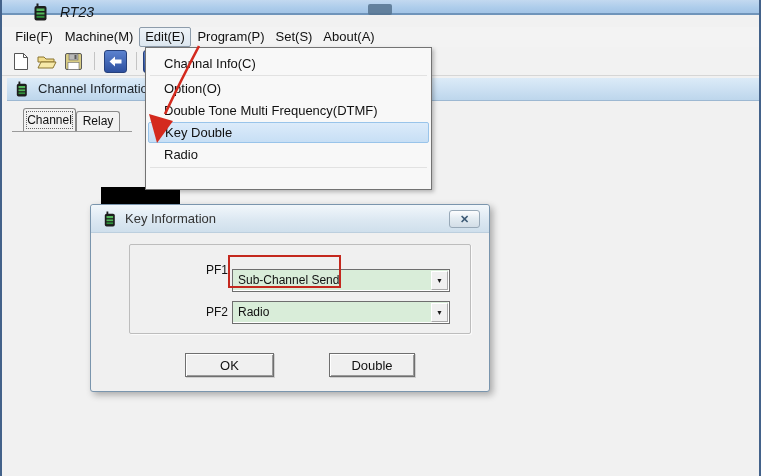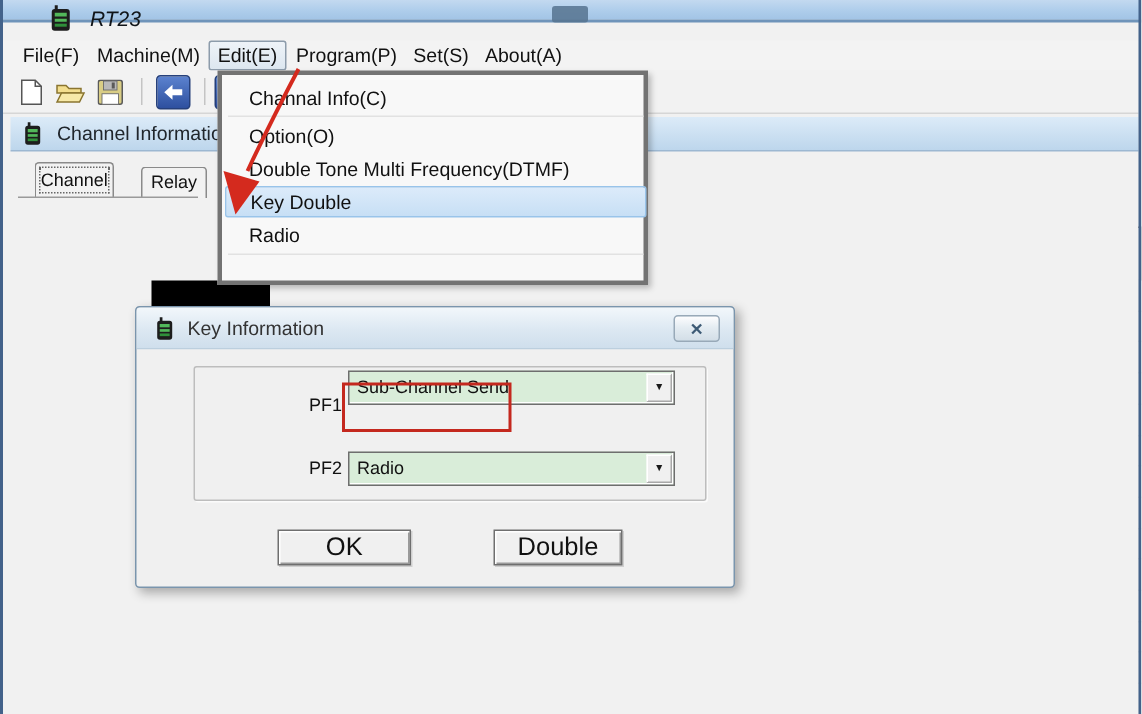--- a/index.html
+++ b/index.html
@@ -51,21 +51,21 @@
      font-size:12px; color:#111; display:flex; align-items:center; justify-content:center; }
 
   
   .grid-area { position:absolute; left:100px; top:186px; width:660px; height:290px; background:#ffffff; border-left:1px solid #3c3c3c; }
   .hline { position:absolute; left:0; width:660px; height:1px; background:#c9c9c9; }
   .vline { position:absolute; top:0; width:1px; height:290px; background:#c9c9c9; }
   .sel-cell { position:absolute; left:101px; top:187px; width:79px; height:20px; background:#000; z-index:5; }
 
   
   .menu-popup { position:absolute; left:145px; top:47px; width:287px; height:143px; background:#f8f8f8;
-     border:3px solid #737373; box-shadow:2px 2px 4px rgba(0,0,0,.25); z-index:50; font-size:13px; color:#111;padding-left:47px; }
+     border:1px solid #737373; box-shadow:2px 2px 4px rgba(0,0,0,.25); z-index:50; font-size:13px; color:#111;padding-left:47px; }
   .mi { position:absolute; left:2px; width:281px; height:21px; line-height:21px; padding-left:16px; white-space:nowrap; }
   .mi.hl { background:linear-gradient(#dcebfa,#c7dff5); border:1px solid #99c4ea; border-radius:2px; line-height:19px; }
   .msep { position:absolute; left:4px; width:277px; height:1px; background:#e2e2e2; }
 
   
   .arrow-svg { position:absolute; left:140px; top:40px; z-index:60; pointer-events:none; }
 
   
   .dialog { position:absolute; left:90px; top:204px; width:400px; height:188px; background:#f0f0f0;
      border:1px solid #7a95ad; border-radius:3px; box-shadow:3px 3px 7px rgba(0,0,0,.3); z-index:70; }
@@ -81,21 +81,21 @@
   .pf-label { position:absolute; width:26px; text-align:right; font-size:12px; color:#111; }
   .combo { position:absolute; width:218px; height:23px; background:#d9edd9; border:1px solid #6e6e6e;
      box-shadow:inset -1px -1px 0 #ffffff; font-size:12px; color:#111; }
   .combo .val { position:absolute; left:5px; top:3px; white-space:nowrap; }
   .combo .drop { position:absolute; right:1px; top:1px; bottom:1px; width:17px; background:#f0f0f0;
      border:1px solid #a8a8a8; border-top-color:#fff; border-left-color:#fff;
      display:flex; align-items:center; justify-content:center; font-size:7px; color:#1a1a1a; }
   .red-rect { position:absolute; left:137px; top:50px; width:113px; height:33px; border:2px solid #c4281e; z-index:5; }
   .dlg-btn { position:absolute; top:148px; height:24px; background:#f0f0f0; border:1px solid #6f6f6f;
      box-shadow:inset 1px 1px 0 #ffffff, inset -1px -1px 0 #9a9a9a, 1px 1px 0 #cfcfcf;
-     font-size:17px; color:#111; display:flex; align-items:center; justify-content:center; cursor:default; }
+     font-size:13px; color:#111; display:flex; align-items:center; justify-content:center; cursor:default; }
 </style>
 </head>
 <body>
 
 <div class="screen">
 
   <div class="titlebar">
     <span class="app-ico">
       <svg width="15" height="18" viewBox="0 0 15 18">
         <rect x="3.5" y="0.5" width="2" height="4" fill="#1d1d1d"></rect>
@@ -161,21 +161,21 @@
           <rect x="2.5" y="0.5" width="1.8" height="3.5" fill="#1d1d1d"></rect>
           <rect x="0.8" y="2.8" width="10" height="12.7" rx="1.8" fill="#1d1d1d"></rect>
           <rect x="2.5" y="5" width="6.6" height="2.2" fill="#52b75a"></rect>
           <rect x="2.5" y="8.4" width="6.6" height="1.8" fill="#52b75a"></rect>
           <rect x="2.5" y="11.3" width="6.6" height="1.8" fill="#2f8f3a"></rect>
         </svg>
       </span>
       <span class="t">Channel Information</span>
     </div>
     <div class="tab active" style="left:16px;top:30px;width:53px;height:24px;line-height:22px;">Channel</div>
-    <div class="tab" style="left:87px;top:33px;width:44px;height:21px;line-height:19px;">Relay</div>
+    <div class="tab" style="left:69px;top:33px;width:44px;height:21px;line-height:19px;">Relay</div>
     <div class="tabline"></div>
   </div>
 
   <div class="hcell" style="left:45px;width:56px;">
       <span>No</span>
     </div>
   <div class="hcell" style="left:100px;width:81px;">
     <span>Rx Frequency</span>
       <span>[MHz]</span>
   </div>
@@ -270,21 +270,21 @@
           <rect x="2.5" y="11.3" width="6.6" height="1.8" fill="#2f8f3a"></rect>
         </svg>
       </span>
       <span class="t">Key Information</span>
       <div class="dlg-close">✕</div>
     </div>
 
     <div class="groupbox"></div>
 
     <span class="pf-label" style="left:111px;top:58px;">PF1</span>
-    <div class="combo" style="left:141px;top:42px;padding-left:16px;">
+    <div class="combo" style="left:141px;top:64px;padding-left:16px;">
       <span class="val">Sub-Channel Send</span>
       <span class="drop">▼</span>
     </div>
 
     <span class="pf-label" style="left:111px;top:100px;">PF2</span>
     <div class="combo" style="left:141px;top:96px;">
       <span class="val">Radio</span>
       <span class="drop">▼</span>
     </div>
 

